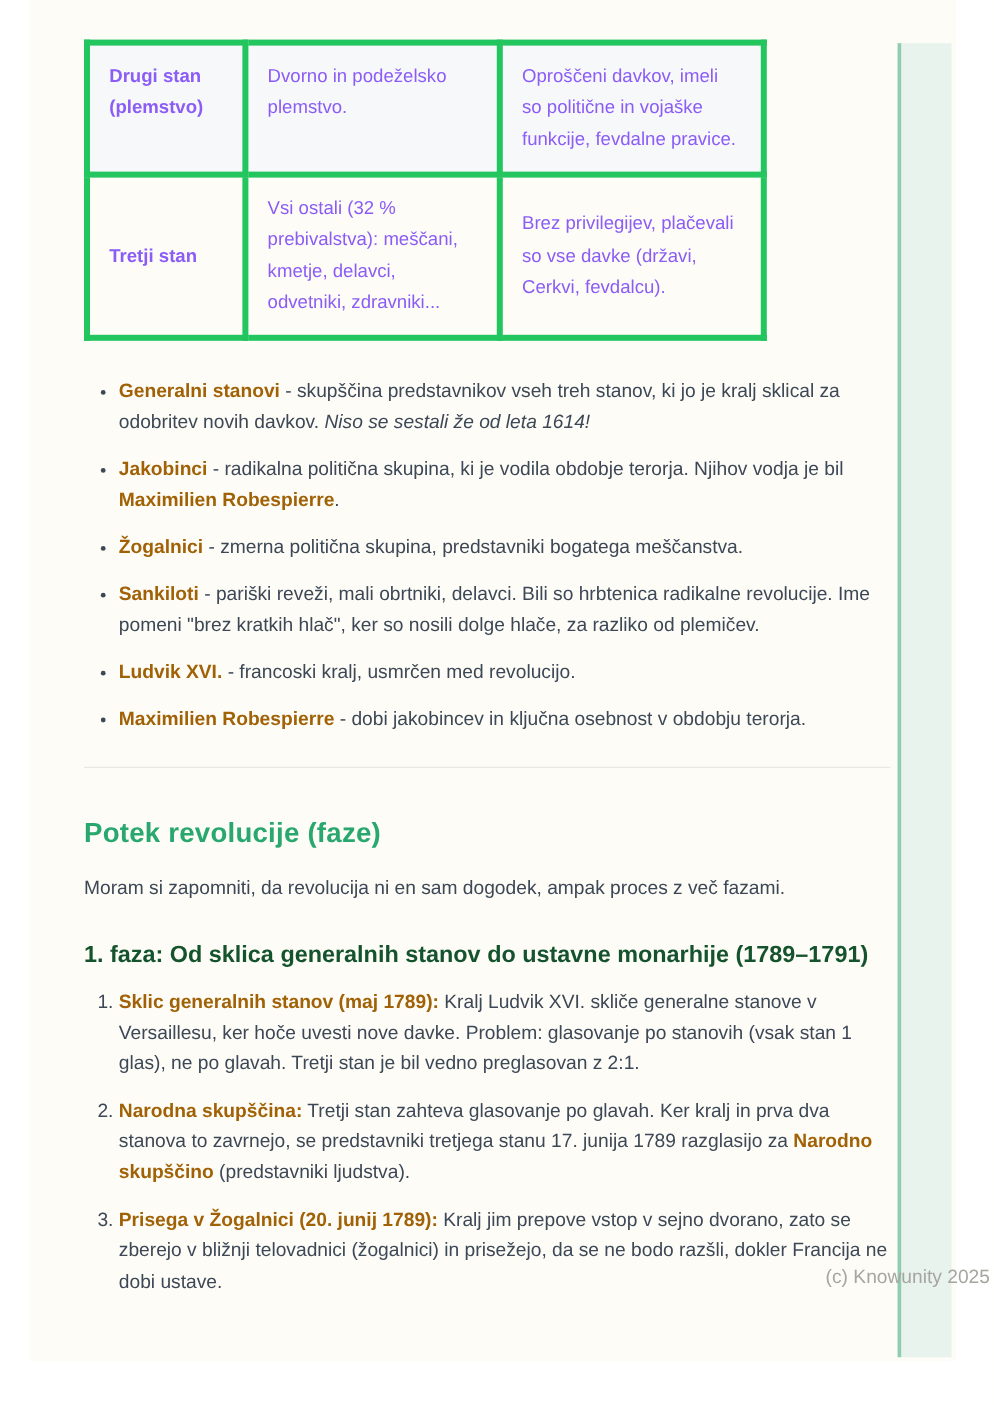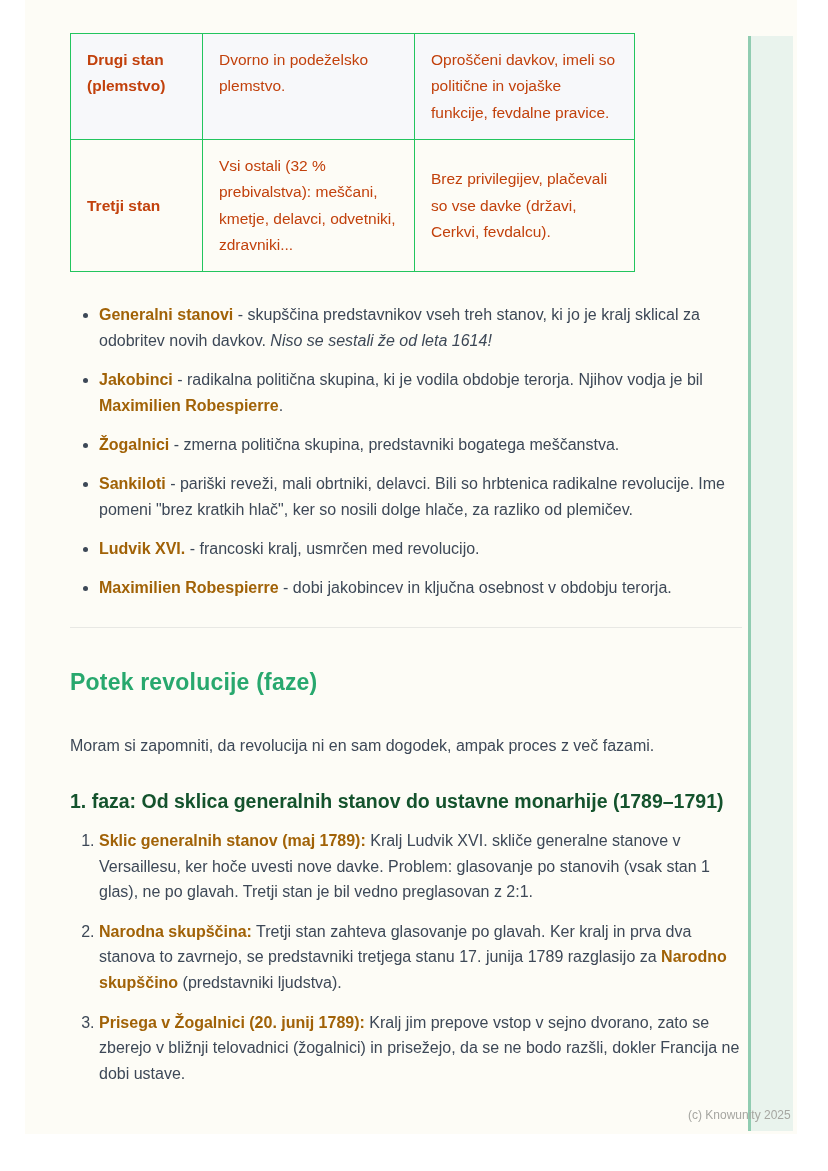--- a/index.html
+++ b/index.html
@@ -27,26 +27,26 @@
     width: 672px;
     font-size: 16px; line-height: 1.62;
   }
   table.stans {
     border-collapse: collapse;
     margin-top: 33px;
     table-layout: fixed;
     width: 564px;
   }
   table.stans td {
-    border: 1px solid #22c55e;
+    border: 5px solid #22c55e;
     padding: 13px 16px;
     font-size: 15.5px;
     line-height: 1.7;
     vertical-align: middle;
-    color: #c2410c;
+    color: #8b5cf6;
   }
   tr.shaded td { background: #f7f8fa; }
   tr.top-align td { vertical-align: top; }
   td.term-cell { font-weight: 700; color: #333f52; }
   col.c1 { width: 132px; }
   col.c2 { width: 212px; }
   col.c3 { width: 220px; }
 
   ul.glossary { margin-top: 30px; padding-left: 29px; }
   ul.glossary li { margin-bottom: 13px; }
@@ -55,34 +55,34 @@
 
   hr.divider { border: none; border-top: 1px solid #e8e8e4; margin-top: 26px; }
 
   h2.section-title {
     color: #28a86e;
     font-size: 23px;
     font-weight: 700;
     margin-top: 36px;
     letter-spacing: 0.2px;
   }
-  p.intro { margin-top: 32px; text-align: justify; }
+  p.intro { margin-top: 15px; text-align: justify; }
   h3.phase-title {
     color: #14532d;
     font-size: 19.5px;
     font-weight: 700;
     line-height: 1.5;
     margin-top: 28px;
   }
   ol.steps { margin-top: 12px; padding-left: 29px; }
   ol.steps li { margin-bottom: 14px; line-height: 1.6; }
 
   .copyright {
-    position: absolute; left: 688px; top: 1108px;
-    font-size: 12px;
+    position: absolute; left: 688px; top: 1056px;
+    font-size: 16px;
     color: #a6a6a1;
     z-index: 2;
     white-space: nowrap;
   }
 </style>
 </head>
 <body>
 
 <div class="page">
   <div class="accent-bar"></div>

